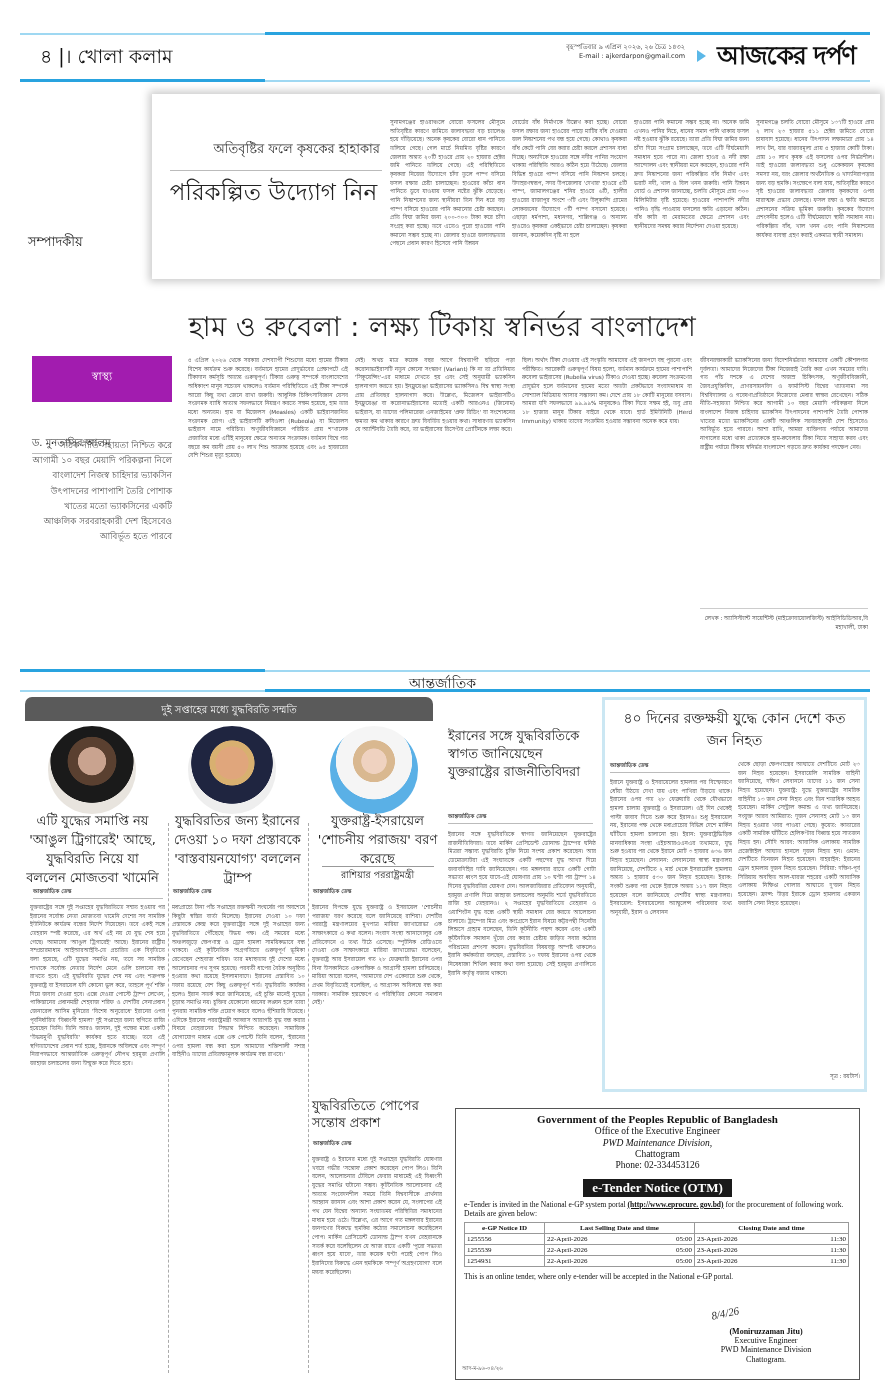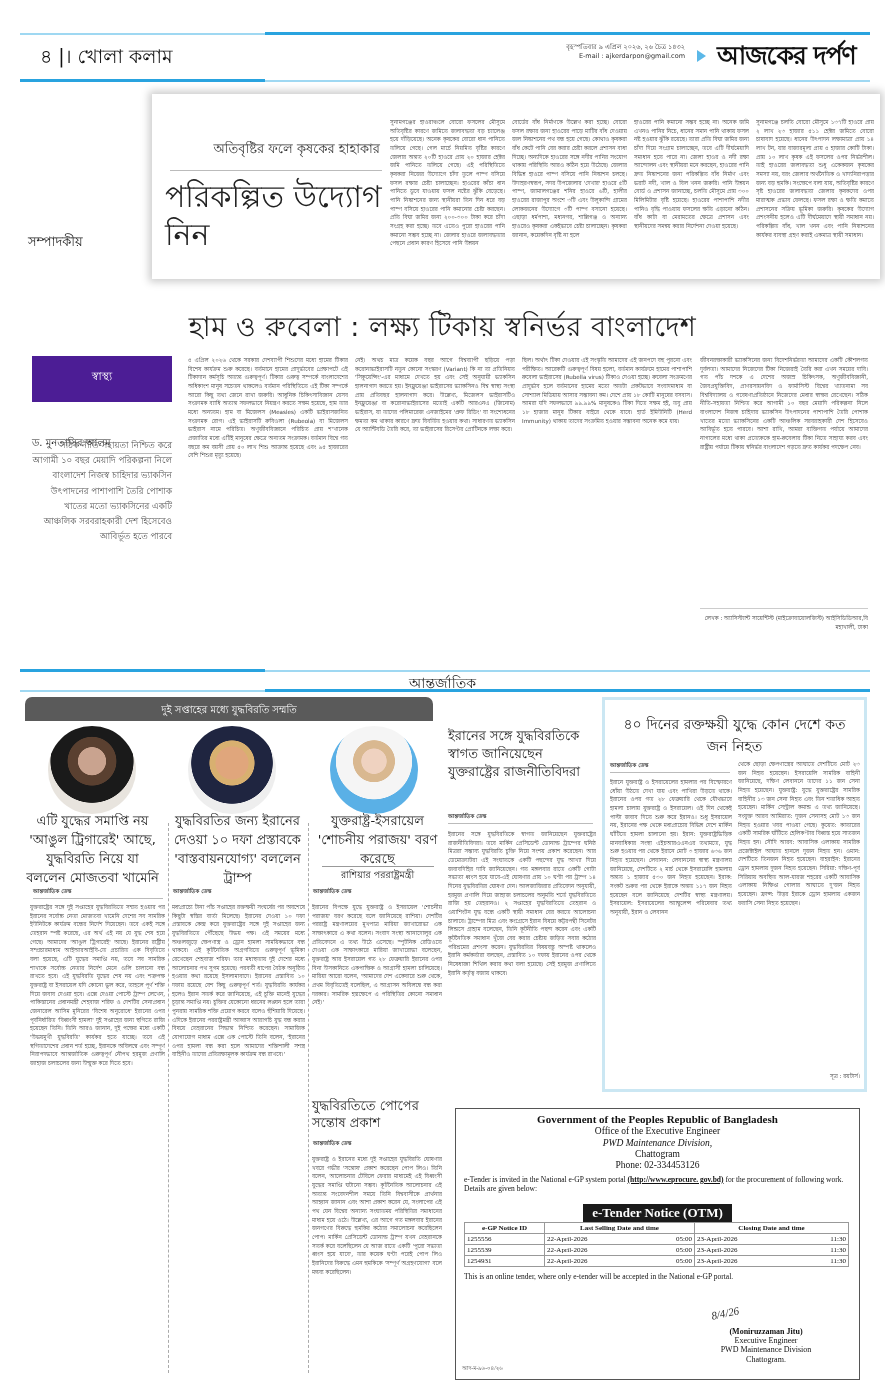--- a/index.html
+++ b/index.html
@@ -8,24 +8,24 @@
 .bar{position:absolute;height:3px;background:#29a3df}
 .bar.light{background:#9fd8f2;height:2px}
 .masthead-page{left:40px;top:42px;font-size:19px;color:#111}
 .masthead-date{left:520px;top:43px;font-size:6.5px;color:#333;text-align:right;width:165px;line-height:1.4}
 .masthead-tri{left:697px;top:50px;width:0;height:0;border-top:6px solid transparent;border-bottom:6px solid transparent;border-left:9px solid #5bb8e8}
 .masthead-logo{left:717px;top:36px;font-size:25px;font-weight:bold;color:#111;letter-spacing:-1px}
 .editorial-label{left:28px;top:232px;font-size:13px;color:#222}
 .editorial-box{left:152px;top:94px;width:728px;height:185px;background:#fff;box-shadow:0 0 8px 3px #ccc}
 .ed-kicker{left:175px;top:140px;width:205px;text-align:right;font-size:13px;line-height:1.45;color:#333}
 .ed-rule{left:170px;top:170px;width:212px;height:1px;background:#bbb}
-.ed-title{left:165px;top:178px;width:217px;text-align:left;font-size:30px;line-height:1.25;color:#222}
+.ed-title{left:165px;top:178px;width:217px;text-align:center;font-size:23px;line-height:1.25;color:#222}
 .col{font-size:5.6px;line-height:1.55;color:#444;text-align:justify;overflow:hidden}
 .headline{left:0;top:306px;width:885px;text-align:center;font-size:27px;color:#222;letter-spacing:0.5px}
-.section-tag{left:32px;top:356px;width:140px;height:46px;background:#4c1d95;color:#fff;font-size:11px;text-align:center;padding-top:12px}
+.section-tag{left:32px;top:356px;width:140px;height:46px;background:#a21caf;color:#fff;font-size:11px;text-align:center;padding-top:12px}
 .byline{left:32px;top:435px;width:140px;text-align:left;font-size:10px;color:#222}
 .byline-rule{left:32px;top:453px;width:140px;height:1px;background:#bbb}
 .pullquote{left:32px;top:438px;width:140px;text-align:right;font-size:8.7px;line-height:1.75;color:#555}
 .intl-label{left:0;top:672px;width:885px;text-align:center;font-size:14px;color:#222}
 .dark-banner{left:25px;top:697px;width:408px;height:24px;background:#5a5a5a;border-radius:7px 7px 0 0;color:#fff;font-size:10px;text-align:center;padding-top:5px}
 .avatar{width:88px;height:88px;border-radius:50%;overflow:hidden}
 .av1{background:radial-gradient(circle at 50% 40%,#c9a38f 0 20%,#5a4030 21% 35%,#1a1a1a 36% 60%,#e8e4de 61%)}
 .av2{background:radial-gradient(circle at 50% 42%,#e0a67c 0 24%,#d8b070 25% 33%,#1f2540 34% 60%,#eee 61%)}
 .av3{background:radial-gradient(circle at 50% 40%,#efd2c0 0 18%,#d9b890 19% 30%,#f5f5f5 31% 55%,#5ab0e6 56%)}
 .story-title{font-size:13px;line-height:1.45;text-align:center;color:#222}
@@ -107,39 +107,39 @@
 <div class="abs" style="left:312px;top:1098px;width:130px;font-size:13px;line-height:1.3;color:#222;">যুদ্ধবিরতিতে পোপের সন্তোষ প্রকাশ</div>
 <div class="abs desk" style="left:313px;top:1140px;">আন্তর্জাতিক ডেস্ক</div>
 <div class="abs col" style="left:312px;top:1155px;width:130px;height:220px;">যুক্তরাষ্ট্র ও ইরানের মধ্যে দুই সপ্তাহের যুদ্ধবিরতি ঘোষণার খবরে গভীর 'সন্তোষ' প্রকাশ করেছেন পোপ লিও। তিনি বলেন, আলোচনার টেবিলে ফেরার মাধ্যমেই এই বিধ্বংসী যুদ্ধের সমাপ্তি ঘটানো সম্ভব। কূটনৈতিক আলোচনার এই অত্যন্ত সংবেদনশীল সময়ে তিনি বিশ্ববাসীকে প্রার্থনার আহ্বান জানান এবং আশা প্রকাশ করেন যে, সংলাপের এই পথ যেন বিশ্বের অন্যান্য সংঘাতময় পরিস্থিতির সমাধানের মাধ্যম হয়ে ওঠে। উল্লেখ্য, এর আগে গত মঙ্গলবার ইরানের জনগণের বিরুদ্ধে হুমকির কঠোর সমালোচনা করেছিলেন পোপ। মার্কিন প্রেসিডেন্ট ডোনাল্ড ট্রাম্প যখন তেহরানকে সতর্ক করে বলেছিলেন যে আজ রাতে একটি 'পুরো সভ্যতা ধ্বংস হয়ে যাবে', তার কয়েক ঘণ্টা পরেই পোপ লিও ইরানিদের বিরুদ্ধে এমন হুমকিকে 'সম্পূর্ণ অগ্রহণযোগ্য' বলে মন্তব্য করেছিলেন।</div>
 
 <div class="abs" style="left:448px;top:727px;width:148px;font-size:13px;line-height:1.4;color:#222;">ইরানের সঙ্গে যুদ্ধবিরতিকে স্বাগত জানিয়েছেন যুক্তরাষ্ট্রের রাজনীতিবিদরা</div>
 <div class="abs desk" style="left:448px;top:813px;">আন্তর্জাতিক ডেস্ক</div>
 <div class="abs" style="left:448px;top:823px;width:145px;height:1px;background:#bbb;"></div>
 <div class="abs col" style="left:448px;top:830px;width:148px;height:260px;">ইরানের সঙ্গে যুদ্ধবিরতিকে স্বাগত জানিয়েছেন যুক্তরাষ্ট্রের রাজনীতিবিদরা। তবে মার্কিন প্রেসিডেন্ট ডোনাল্ড ট্রাম্পের ঘনিষ্ঠ মিত্ররা সম্ভাব্য যুদ্ধবিরতি চুক্তি নিয়ে সংশয় প্রকাশ করেছেন। আর ডেমোক্র্যাটরা এই সংঘাতকে একটি পছন্দের যুদ্ধ আখ্যা দিয়ে জবাবদিহির দাবি জানিয়েছেন। গত মঙ্গলবার রাতে একটি গোটা সভ্যতা ধ্বংস হয়ে যাবে-এই ঘোষণার প্রায় ১০ ঘণ্টা পর ট্রাম্প ১৪ দিনের যুদ্ধবিরতির ঘোষণা দেন। আলজাজিরার প্রতিবেদন অনুযায়ী, হরমুজ প্রণালি দিয়ে জাহাজ চলাচলের অনুমতি শর্তে যুদ্ধবিরতিতে রাজি হয় তেহরানও। ২ সপ্তাহের যুদ্ধবিরতিতে তেহরান ও ওয়াশিংটন যুদ্ধ বন্ধে একটি স্থায়ী সমাধান বের করতে আলোচনা চালাবে। ট্রাম্পের মিত্র এবং কংগ্রেসে ইরান বিষয়ে কট্টরপন্থী সিনেটর লিন্ডসে গ্রাহাম বলেছেন, তিনি কূটনীতি পছন্দ করেন এবং একটি কূটনৈতিক সমাধান খুঁজে বের করার চেষ্টায় জড়িত সবার কঠোর পরিশ্রমের প্রশংসা করেন। যুদ্ধবিরতির বিষয়বস্তু অস্পষ্ট থাকলেও ইরানি কর্মকর্তারা বলছেন, প্রস্তাবিত ১০ দফায় ইরানের ওপর থেকে নিষেধাজ্ঞা শিথিল করার কথা বলা হয়েছে। সেই হরমুজ প্রণালিতে ইরানি কর্তৃত্ব বজায় থাকবে।</div>
 
 <div class="abs blue-box"></div>
-<div class="abs" style="left:612px;top:708px;width:245px;text-align:center;font-size:14px;line-height:1.55;color:#222;margin-top:6px;">৪০ দিনের রক্তক্ষয়ী যুদ্ধে কোন দেশে কত জন নিহত</div>
+<div class="abs" style="left:612px;top:708px;width:245px;text-align:center;font-size:14px;line-height:1.55;color:#222;">৪০ দিনের রক্তক্ষয়ী যুদ্ধে কোন দেশে কত জন নিহত</div>
 <div class="abs desk" style="left:610px;top:762px;">আন্তর্জাতিক ডেস্ক</div>
 <div class="abs" style="left:610px;top:772px;width:120px;height:1px;background:#bbb;"></div>
 <div class="abs col" style="left:610px;top:778px;width:122px;height:305px;">ইরানে যুক্তরাষ্ট্র ও ইসরায়েলের হামলার পর বিস্ফোরণে ধোঁয়া উঠতে দেখা যায় এবং পাখিরা উড়তে থাকে। ইরানের ওপর গত ২৮ ফেব্রুয়ারি থেকে যৌথভাবে হামলা চালায় যুক্তরাষ্ট্র ও ইসরায়েল। ওই দিন থেকেই পাল্টা জবাব দিতে শুরু করে ইরানও। শুধু ইসরায়েল নয়, ইরানের পক্ষ থেকে মধ্যপ্রাচ্যের বিভিন্ন দেশে মার্কিন ঘাঁটিতে হামলা চালানো হয়। ইরান: যুক্তরাষ্ট্রভিত্তিক মানবাধিকার সংস্থা এইচআরএএনএর তথ্যমতে, যুদ্ধ শুরু হওয়ার পর থেকে ইরানে মোট ৩ হাজার ৬৩৬ জন নিহত হয়েছেন। লেবানন: লেবাননের স্বাস্থ্য মন্ত্রণালয় জানিয়েছে, দেশটিতে ২ মার্চ থেকে ইসরায়েলি হামলায় অন্তত ১ হাজার ৫৩০ জন নিহত হয়েছেন। ইরাক: সংকট শুরুর পর থেকে ইরাকে অন্তত ১১৭ জন নিহত হয়েছেন বলে জানিয়েছে দেশটির স্বাস্থ্য মন্ত্রণালয়। ইসরায়েল: ইসরায়েলের অ্যাম্বুলেন্স পরিষেবার তথ্য অনুযায়ী, ইরান ও লেবানন</div>
 <div class="abs col" style="left:738px;top:760px;width:122px;height:310px;">থেকে ছোড়া ক্ষেপণাস্ত্রের আঘাতে দেশটিতে মোট ২৩ জন নিহত হয়েছেন। ইসরায়েলি সামরিক বাহিনী জানিয়েছে, দক্ষিণ লেবাননে তাদের ১১ জন সেনা নিহত হয়েছেন। যুক্তরাষ্ট্র: যুদ্ধে যুক্তরাষ্ট্রের সামরিক বাহিনীর ১৩ জন সেনা নিহত এবং তিন শতাধিক আহত হয়েছেন। মার্কিন সেন্ট্রাল কমান্ড এ তথ্য জানিয়েছে। সংযুক্ত আরব আমিরাত: দুজন সেনাসহ মোট ১৩ জন নিহত হওয়ার খবর পাওয়া গেছে। কুয়েত: কাতারের একটি সামরিক ঘাঁটিতে হেলিকপ্টার বিধ্বস্ত হয়ে সাতজন নিহত হন। সৌদি আরব: আবাসিক এলাকায় সামরিক প্রজেক্টাইল আঘাত হানলে দুজন নিহত হন। ওমান: দেশটিতে তিনজন নিহত হয়েছেন। বাহরাইন: ইরানের ড্রোন হামলায় দুজন নিহত হয়েছেন। সিরিয়া: দক্ষিণ-পূর্ব সিরিয়ায় অবস্থিত আল-যারজ শহরের একটি আবাসিক এলাকায় নিক্ষিপ্ত গোলার আঘাতে দু'জন নিহত হয়েছেন। ফ্রান্স: উত্তর ইরাকে ড্রোন হামলায় একজন ফরাসি সেনা নিহত হয়েছেন।</div>
 <div class="abs col" style="left:738px;top:1072px;width:122px;text-align:right;">সূত্র : রয়টার্স।</div>
 
 <div class="abs tender">
   <div style="text-align:center;margin-top:4px;line-height:1.2;">
     <div style="font-weight:bold;font-size:11px;">Government of the Peoples Republic of Bangladesh</div>
     <div style="font-size:9.5px;">Office of the Executive Engineer</div>
     <div style="font-size:9.5px;font-style:italic;">PWD Maintenance Division,</div>
     <div style="font-size:9.5px;">Chattogram</div>
     <div style="font-size:9.5px;">Phone: 02-334453126</div>
   </div>
-  <div style="font-size:7.5px;padding:3px 8px;line-height:1.25;"><span>e-Tender is invited in the National e-GP system portal </span><b style="text-decoration:underline;">(http://www.eprocure. gov.bd)</b><span> for the procurement of following work. Details are given below:</span></div>
   <div style="text-align:center;margin-top:6px;">
     <span style="display:inline-block;background:#1a1a1a;color:#fff;font-weight:bold;font-size:13px;padding:1px 9px;">e-Tender Notice (OTM)</span>
   </div>
+  <div style="font-size:7.5px;padding:3px 8px;line-height:1.25;"><span>e-Tender is invited in the National e-GP system portal </span><b style="text-decoration:underline;">(http://www.eprocure. gov.bd)</b><span> for the procurement of following work. Details are given below:</span></div>
   <div style="padding:0 8px;">
     <table>
       <tbody>
           <tr>
         <th style="width:80px;">e-GP Notice ID</th>
         <th style="width:150px;">Last Selling Date and time</th>
         <th>Closing Date and time</th>
       </tr>
       <tr>
         <td>1255556</td>

